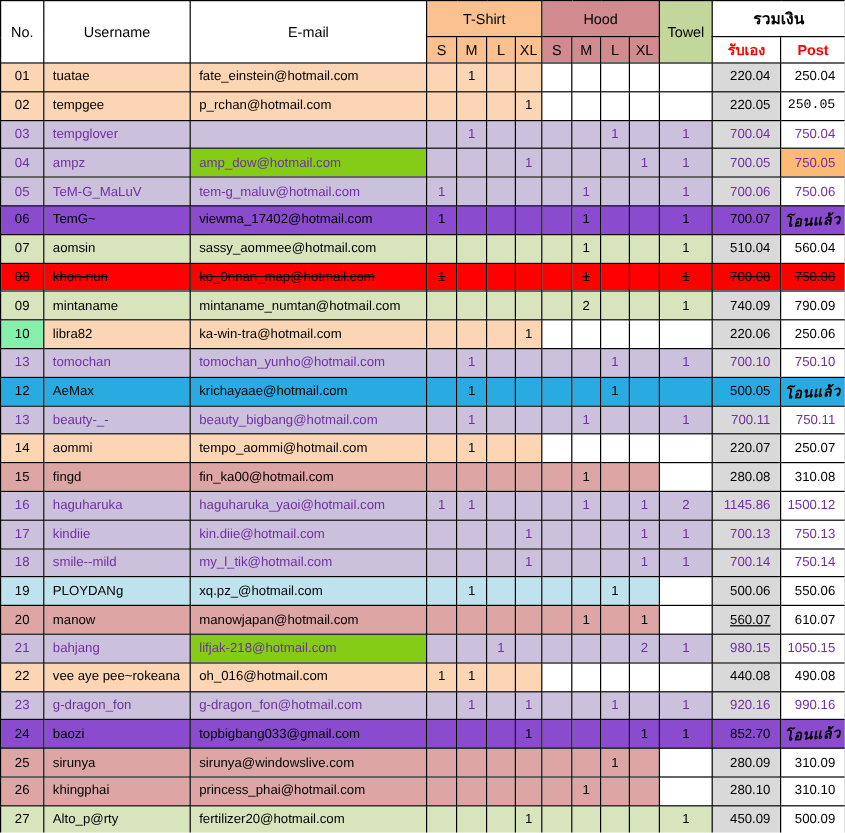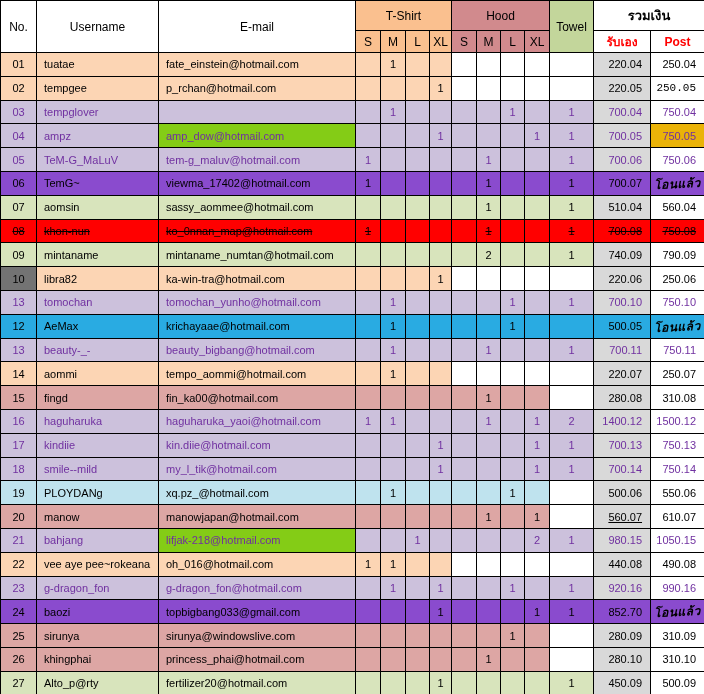--- a/index.html
+++ b/index.html
@@ -125,21 +125,21 @@
           <td class="c-size" style="background: rgb(204, 193, 220); color: rgb(112, 48, 160);"></td>
           <td class="c-size" style="background: rgb(204, 193, 220); color: rgb(112, 48, 160);"></td>
           <td class="c-size" style="background: rgb(204, 193, 220); color: rgb(112, 48, 160);"></td>
           <td class="c-size" style="background: rgb(204, 193, 220); color: rgb(112, 48, 160);">1</td>
           <td class="c-size" style="background: rgb(204, 193, 220); color: rgb(112, 48, 160);"></td>
           <td class="c-size" style="background: rgb(204, 193, 220); color: rgb(112, 48, 160);"></td>
           <td class="c-size" style="background: rgb(204, 193, 220); color: rgb(112, 48, 160);"></td>
           <td class="c-size" style="background: rgb(204, 193, 220); color: rgb(112, 48, 160);">1</td>
           <td class="c-towel" style="background: rgb(204, 193, 220); color: rgb(112, 48, 160);">1</td>
           <td class="c-money" style="background: rgb(217, 217, 217); color: rgb(112, 48, 160);">700.05</td>
-          <td class="c-money" style="background: #eab308; color: rgb(112, 48, 160);">750.05</td>
+          <td class="c-money" style="background: #fdba74; color: rgb(112, 48, 160);">750.05</td>
         </tr>
         <tr>
           <td class="c-no" style="background: rgb(204, 193, 220); color: rgb(112, 48, 160);">05</td>
           <td class="c-user" style="background: rgb(204, 193, 220); color: rgb(112, 48, 160);">TeM-G_MaLuV</td>
           <td class="c-email" style="background: rgb(204, 193, 220); color: rgb(112, 48, 160);">tem-g_maluv@hotmail.com</td>
           <td class="c-size" style="background: rgb(204, 193, 220); color: rgb(112, 48, 160);">1</td>
           <td class="c-size" style="background: rgb(204, 193, 220); color: rgb(112, 48, 160);"></td>
           <td class="c-size" style="background: rgb(204, 193, 220); color: rgb(112, 48, 160);"></td>
           <td class="c-size" style="background: rgb(204, 193, 220); color: rgb(112, 48, 160);"></td>
           <td class="c-size" style="background: rgb(204, 193, 220); color: rgb(112, 48, 160);"></td>
@@ -208,21 +208,21 @@
           <td class="c-size" style="background: rgb(216, 228, 188); color: rgb(0, 0, 0);"></td>
           <td class="c-size" style="background: rgb(216, 228, 188); color: rgb(0, 0, 0);"></td>
           <td class="c-size" style="background: rgb(216, 228, 188); color: rgb(0, 0, 0);">2</td>
           <td class="c-size" style="background: rgb(216, 228, 188); color: rgb(0, 0, 0);"></td>
           <td class="c-size" style="background: rgb(216, 228, 188); color: rgb(0, 0, 0);"></td>
           <td class="c-towel" style="background: rgb(216, 228, 188); color: rgb(0, 0, 0);">1</td>
           <td class="c-money" style="background: rgb(217, 217, 217); color: rgb(0, 0, 0);">740.09</td>
           <td class="c-money" style="background: rgb(255, 255, 255); color: rgb(0, 0, 0);">790.09</td>
         </tr>
         <tr>
-          <td class="c-no" style="background: #737373; color: rgb(0, 0, 0);">10</td>
+          <td class="c-no" style="background: #86efac; color: rgb(0, 0, 0);">10</td>
           <td class="c-user" style="background: rgb(252, 213, 180); color: rgb(0, 0, 0);">libra82</td>
           <td class="c-email" style="background: rgb(252, 213, 180); color: rgb(0, 0, 0);">ka-win-tra@hotmail.com</td>
           <td class="c-size" style="background: rgb(252, 213, 180); color: rgb(0, 0, 0);"></td>
           <td class="c-size" style="background: rgb(252, 213, 180); color: rgb(0, 0, 0);"></td>
           <td class="c-size" style="background: rgb(252, 213, 180); color: rgb(0, 0, 0);"></td>
           <td class="c-size" style="background: rgb(252, 213, 180); color: rgb(0, 0, 0);">1</td>
           <td class="c-size" style="background: rgb(255, 255, 255); color: rgb(0, 0, 0);"></td>
           <td class="c-size" style="background: rgb(255, 255, 255); color: rgb(0, 0, 0);"></td>
           <td class="c-size" style="background: rgb(255, 255, 255); color: rgb(0, 0, 0);"></td>
           <td class="c-size" style="background: rgb(255, 255, 255); color: rgb(0, 0, 0);"></td>
@@ -316,21 +316,21 @@
           <td class="c-email" style="background: rgb(204, 193, 220); color: rgb(112, 48, 160);">haguharuka_yaoi@hotmail.com</td>
           <td class="c-size" style="background: rgb(204, 193, 220); color: rgb(112, 48, 160);">1</td>
           <td class="c-size" style="background: rgb(204, 193, 220); color: rgb(112, 48, 160);">1</td>
           <td class="c-size" style="background: rgb(204, 193, 220); color: rgb(112, 48, 160);"></td>
           <td class="c-size" style="background: rgb(204, 193, 220); color: rgb(112, 48, 160);"></td>
           <td class="c-size" style="background: rgb(204, 193, 220); color: rgb(112, 48, 160);"></td>
           <td class="c-size" style="background: rgb(204, 193, 220); color: rgb(112, 48, 160);">1</td>
           <td class="c-size" style="background: rgb(204, 193, 220); color: rgb(112, 48, 160);"></td>
           <td class="c-size" style="background: rgb(204, 193, 220); color: rgb(112, 48, 160);">1</td>
           <td class="c-towel" style="background: rgb(204, 193, 220); color: rgb(112, 48, 160);">2</td>
-          <td class="c-money" style="background: rgb(217, 217, 217); color: rgb(112, 48, 160);">1400.12</td>
+          <td class="c-money" style="background: rgb(217, 217, 217); color: rgb(112, 48, 160);">1145.86</td>
           <td class="c-money" style="background: rgb(255, 255, 255); color: rgb(112, 48, 160);">1500.12</td>
         </tr>
         <tr>
           <td class="c-no" style="background: rgb(204, 193, 220); color: rgb(112, 48, 160);">17</td>
           <td class="c-user" style="background: rgb(204, 193, 220); color: rgb(112, 48, 160);">kindiie</td>
           <td class="c-email" style="background: rgb(204, 193, 220); color: rgb(112, 48, 160);">kin.diie@hotmail.com</td>
           <td class="c-size" style="background: rgb(204, 193, 220); color: rgb(112, 48, 160);"></td>
           <td class="c-size" style="background: rgb(204, 193, 220); color: rgb(112, 48, 160);"></td>
           <td class="c-size" style="background: rgb(204, 193, 220); color: rgb(112, 48, 160);"></td>
           <td class="c-size" style="background: rgb(204, 193, 220); color: rgb(112, 48, 160);">1</td>

